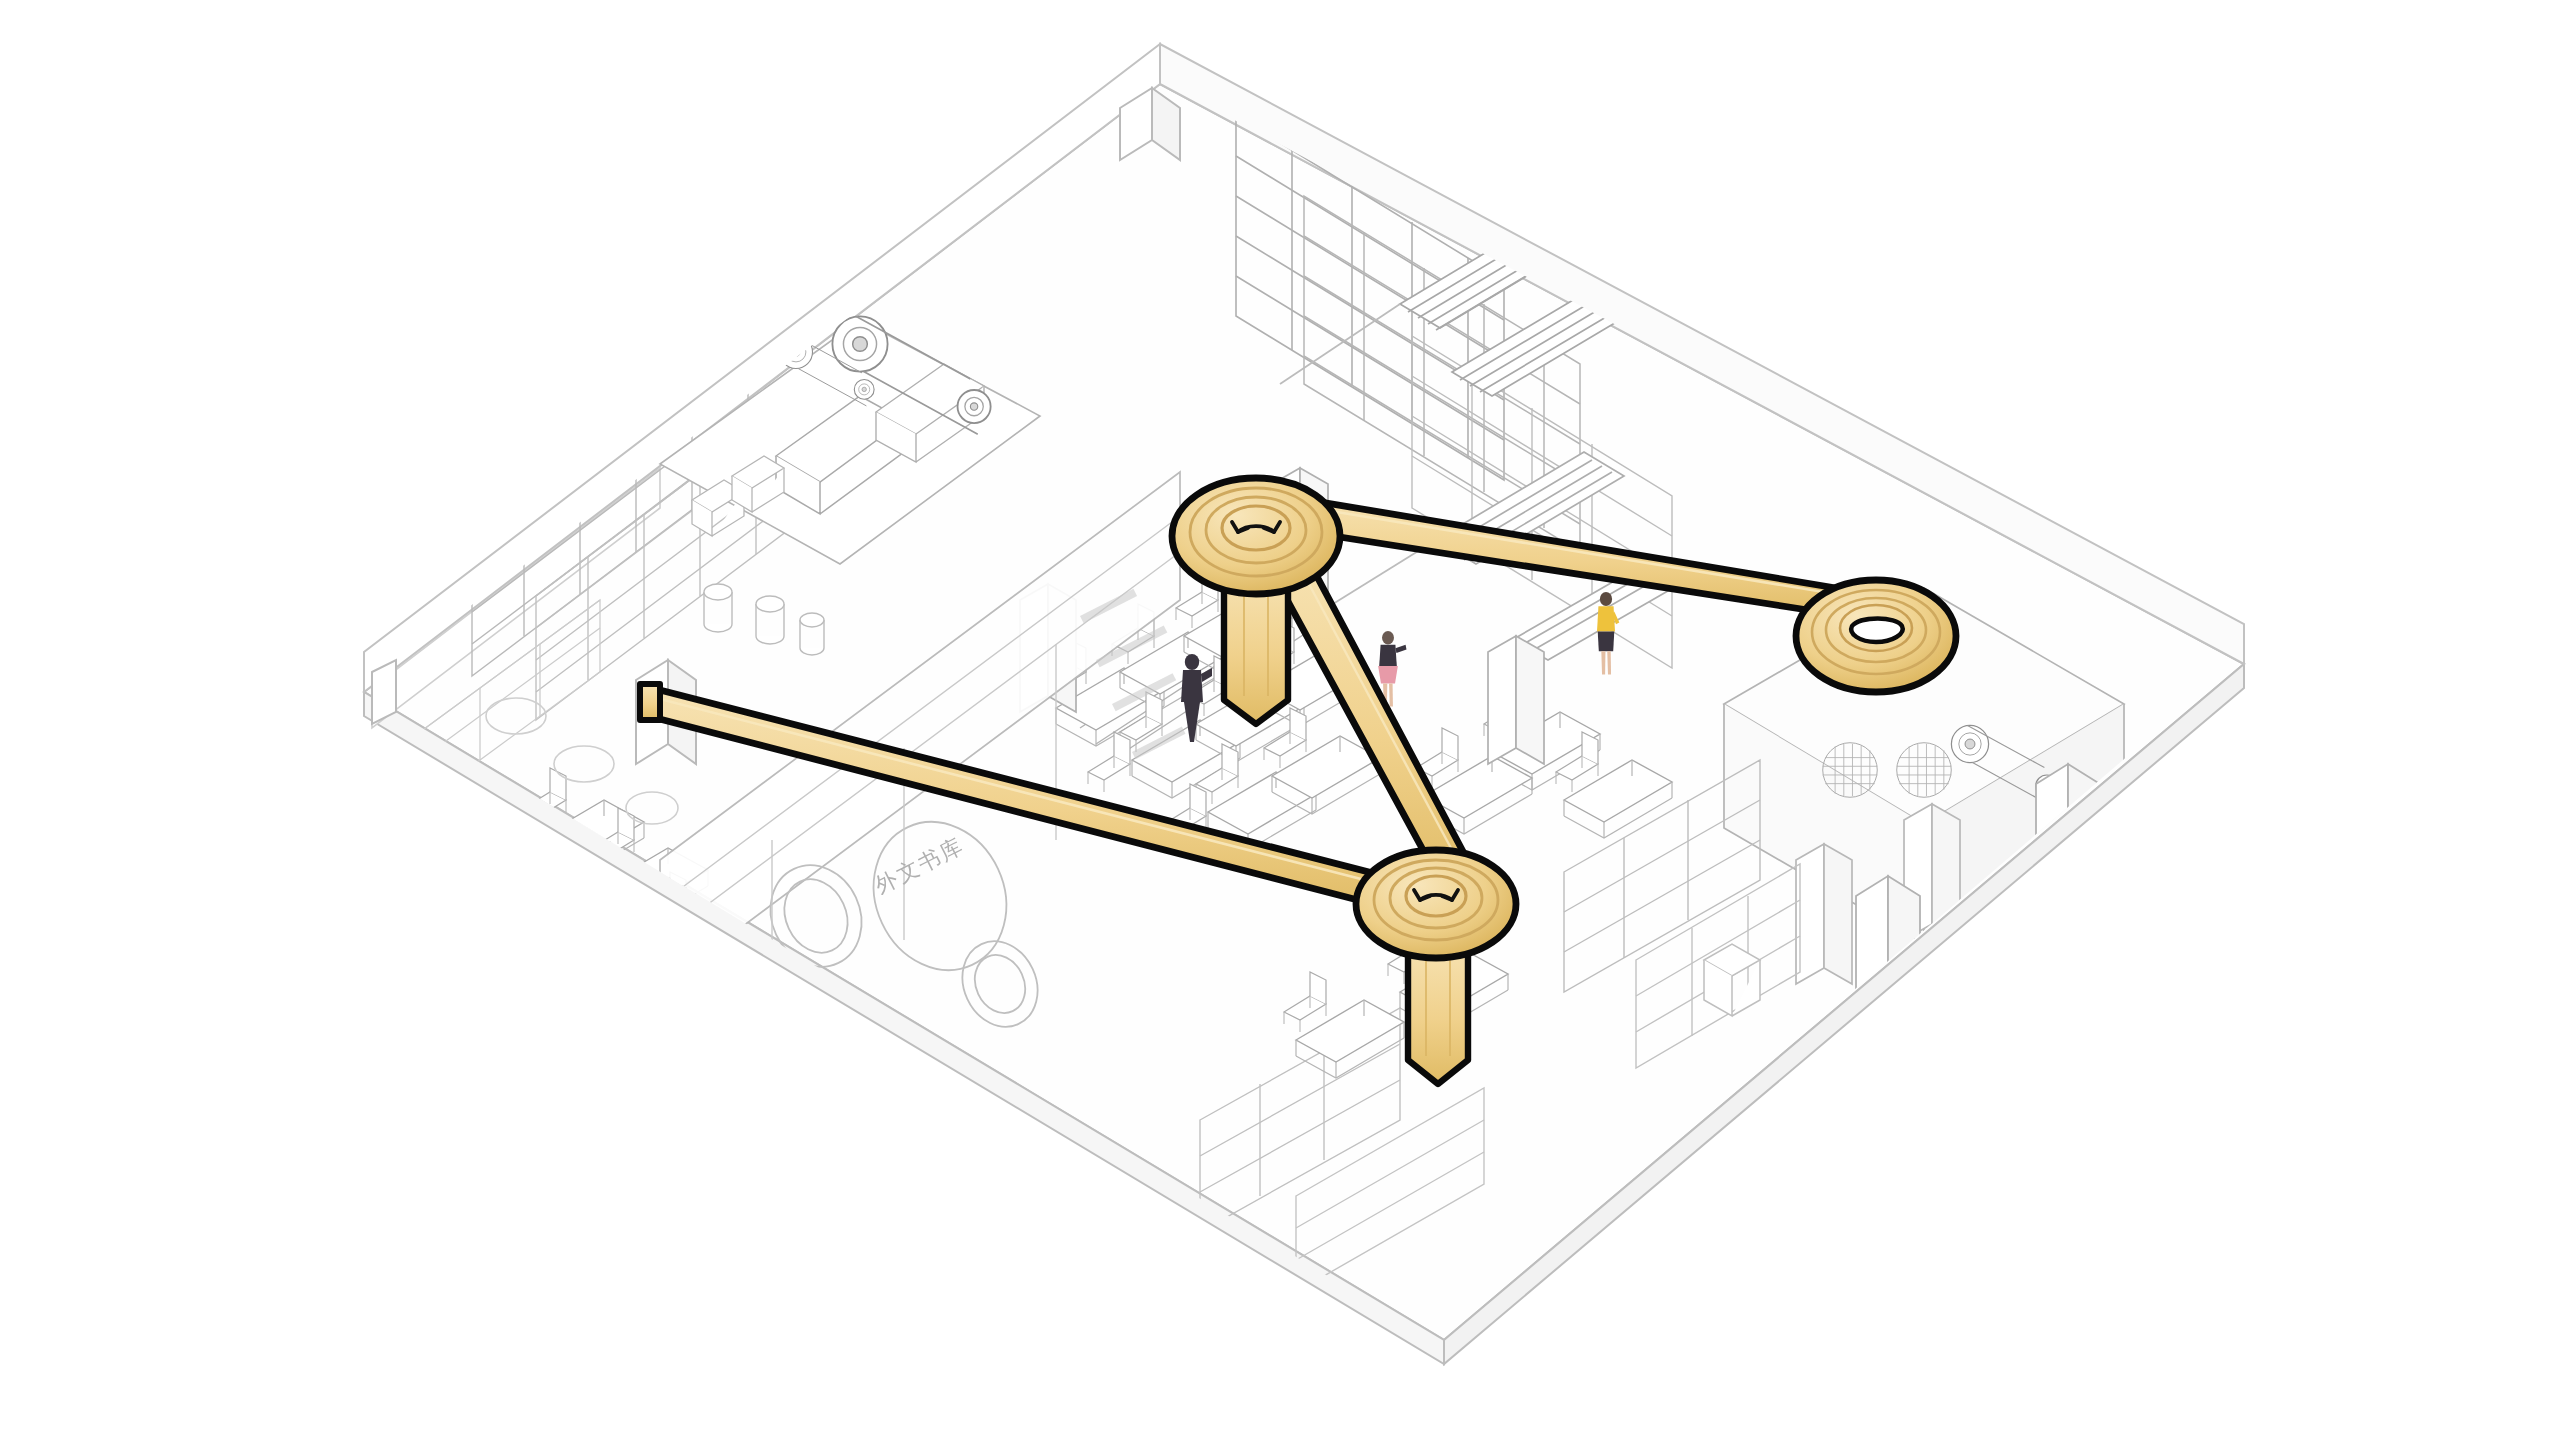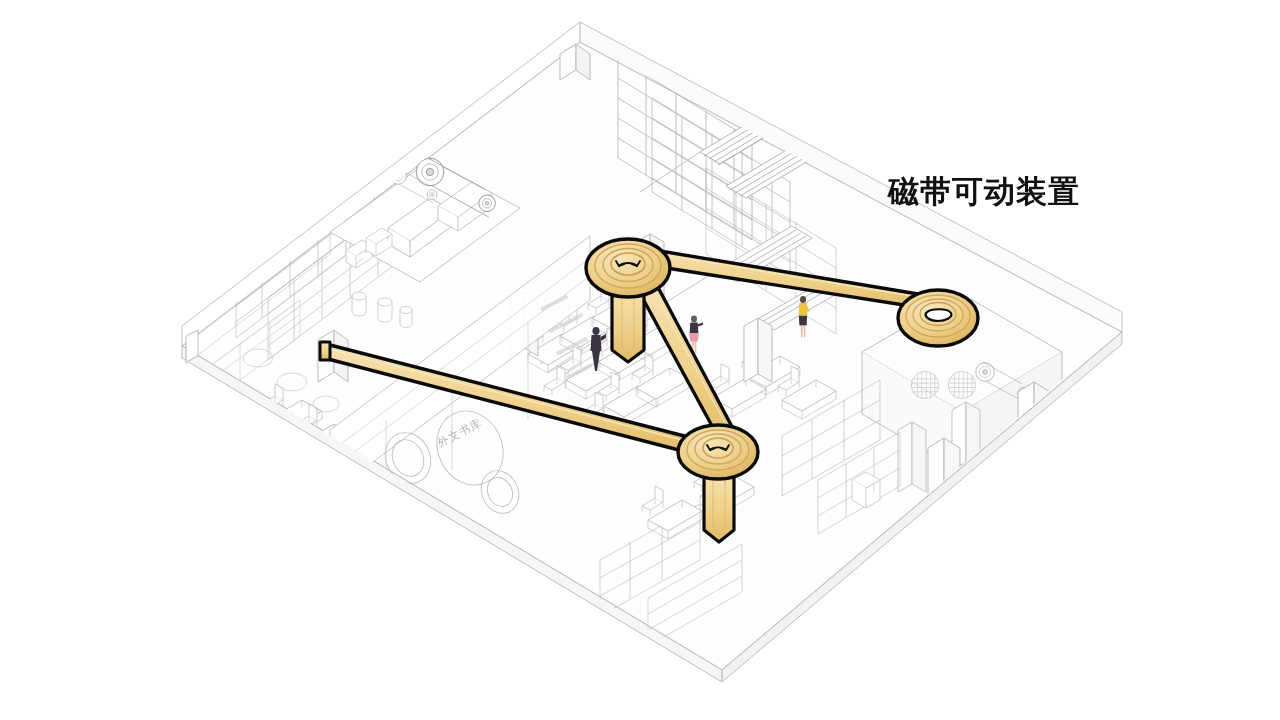--- a/index.html
+++ b/index.html
@@ -438,15 +438,14 @@
         <ellipse cx="938" cy="315" rx="25" ry="16" fill="none" stroke="#cfa95e" stroke-width="1.3"></ellipse>
         <ellipse cx="938" cy="314" rx="18" ry="11.5" fill="none" stroke="#c9a055" stroke-width="1.3"></ellipse>
 
         <path d="M926,313 C930,308 948,308 951,313 C953,317 946,321 938,321 C930,321 924,317 926,313 Z" fill="#ffffff" stroke="#0a0a0a" stroke-width="2.2"></path>
       </g>
 
       <path d="M320,342 L330,342 L330,360 L320,360 Z" fill="url(#beltGrad)" stroke="#0a0a0a" stroke-width="3" stroke-linejoin="round"></path>
     </g>
   </svg>
 
-  <div id="annotation-title">磁带可动装置</div>
 
 </div>
 
 </body></html>

